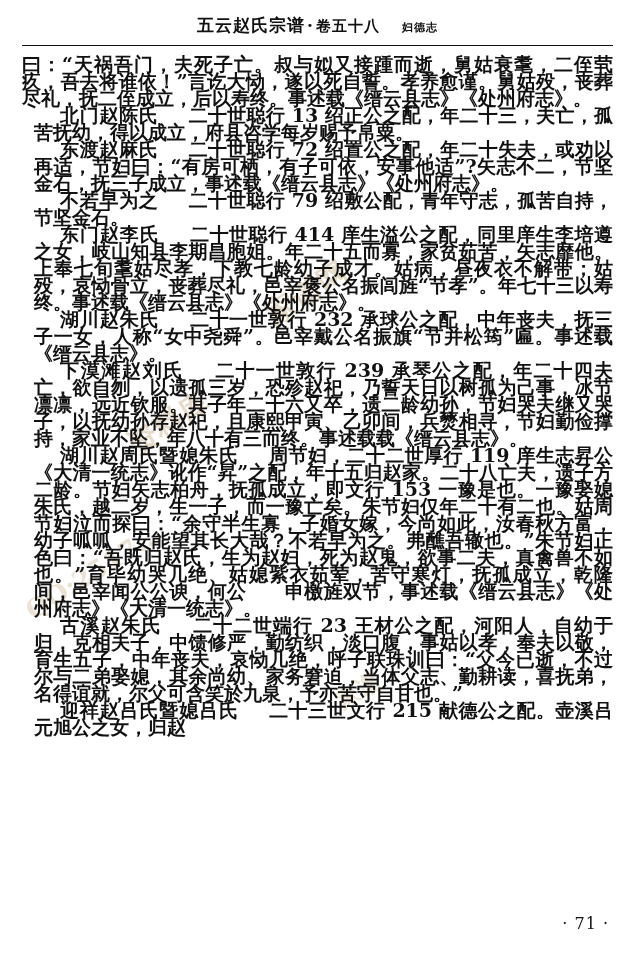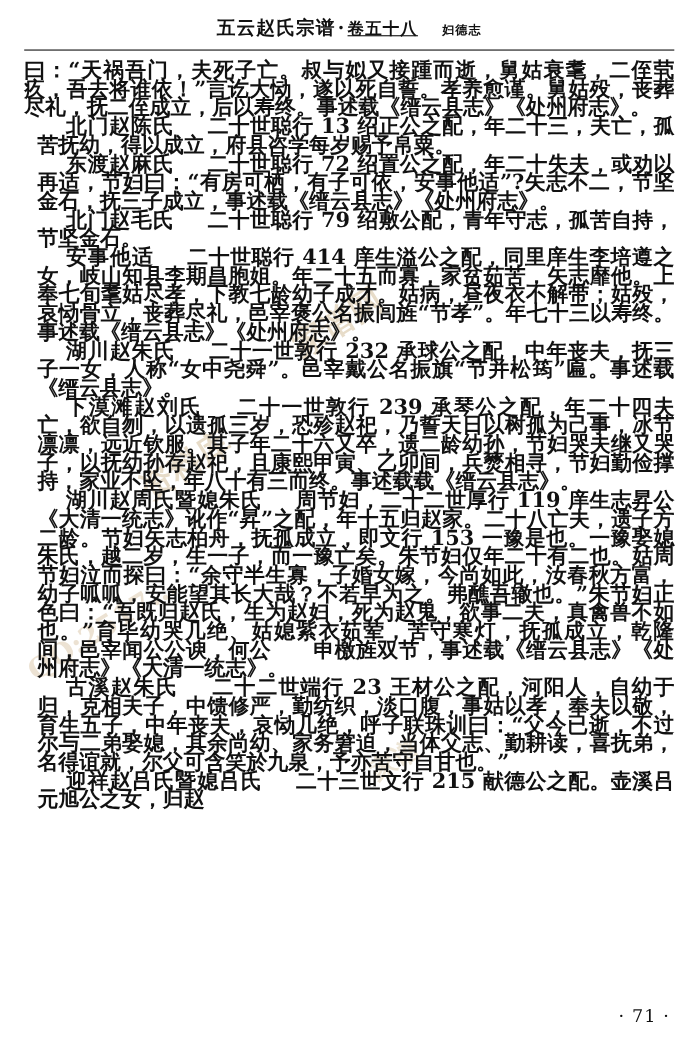--- a/index.html
+++ b/index.html
@@ -30,21 +30,20 @@
     letter-spacing: 1px;
     padding-bottom: 6px;
   }
   .header .sep {
     font-weight: bold;
     padding: 0 2px;
   }
   .header .vol {
     font-size: 15px;
     font-weight: bold;
-    text-decoration: underline;
   }
   .header .cat {
     font-size: 11px;
     font-weight: bold;
     padding-left: 22px;
   }
   .rule {
     border-bottom: 1.6px solid #111;
     margin: 2px 0 10px 0;
   }
@@ -124,24 +123,24 @@
   </div>
   <div class="rule"></div>
 
   <div class="body">
     <p class="para"><span>曰：“天祸吾门，夫死子亡。叔与姒又接踵而逝，舅姑衰耄，二侄茕疚，吾去将谁依！”言讫大恸，遂以死自誓。孝养愈谨。舅姑殁，丧葬尽礼，抚二侄成立，后以寿终。事述载《缙云县志》《处州府志》。</span></p>
 
     <p class="para indent1"><span class="name">北门赵陈氏</span><span class="gap"></span><span>二十世聪行 13 绍正公之配，年二十三，夫亡，孤苦抚幼，得以成立，府县咨学每岁赐予帛粟。</span></p>
 
     <p class="para indent1"><span class="name">东渡赵麻氏</span><span class="gap"></span><span>二十世聪行 72 绍置公之配，年二十失夫，或劝以再适，节妇曰：“有房可栖，有子可依，安事他适”?矢志不二，节坚金石，抚三子成立，事述载《缙云县志》《处州府志》。</span></p>
 
-    <p class="para indent1"><span class="name">北门赵毛氏</span><span class="gap"></span><span>二十世聪行 79 绍敷公配，青年守志，孤苦自持，节坚金石。</span></p>
+    <p class="para indent1"><span class="name">不若早为之</span><span class="gap"></span><span>二十世聪行 79 绍敷公配，青年守志，孤苦自持，节坚金石。</span></p>
 
 
-    <p class="para indent1"><span class="name">安事他适</span><span class="gap"></span><span>二十世聪行 414 庠生溢公之配，同里庠生李培遵之女，岐山知县李期昌胞姐。年二十五而寡，家贫茹苦，矢志靡他。上奉七旬耄姑尽孝，下教七龄幼子成才。姑病，昼夜衣不解带；姑殁，哀恸骨立，丧葬尽礼，邑宰褒公名振闾旌“节孝”。年七十三以寿终。事述载《缙云县志》《处州府志》。</span></p>
+    <p class="para indent1"><span class="name">东门赵李氏</span><span class="gap"></span><span>二十世聪行 414 庠生溢公之配，同里庠生李培遵之女，岐山知县李期昌胞姐。年二十五而寡，家贫茹苦，矢志靡他。上奉七旬耄姑尽孝，下教七龄幼子成才。姑病，昼夜衣不解带；姑殁，哀恸骨立，丧葬尽礼，邑宰褒公名振闾旌“节孝”。年七十三以寿终。事述载《缙云县志》《处州府志》。</span></p>
 
 
     <p class="para indent1"><span class="name">湖川赵朱氏</span><span class="gap"></span><span>二十一世敦行 232 承球公之配，中年丧夫，抚三子一女，人称“女中尧舜”。邑宰戴公名振旗“节并松筠”匾。事述载《缙云县志》。</span></p>
 
     <p class="para indent1"><span class="name">下漠滩赵刘氏</span><span class="gap"></span><span>二十一世敦行 239 承琴公之配，年二十四夫亡，欲自刎，以遗孤三岁，恐殄赵祀，乃誓天日以树孤为己事，冰节凛凛，远近钦服。其子年二十六又卒，遗二龄幼孙，节妇哭夫继又哭子，以抚幼孙存赵祀，且康熙甲寅、乙卯间，兵燹相寻，节妇勤俭撑持，家业不坠，年八十有三而终。事述载载《缙云县志》。</span></p>
 
     <p class="para indent1"><span class="name">湖川赵周氏暨媳朱氏</span><span class="gap"></span><span>周节妇，二十二世厚行 119 庠生志昇公《大清一统志》讹作“昇”之配，年十五归赵家。二十八亡夫，遗子方二龄。节妇矢志柏舟，抚孤成立，即文行 153 一豫是也。一豫娶媳朱氏，越二岁，生一子，而一豫亡矣。朱节妇仅年二十有二也。姑周节妇泣而探曰：“余守半生寡，子婚女嫁，今尚如此，汝春秋方富，幼子呱呱，安能望其长大哉？不若早为之。弗醮吾辙也。”朱节妇正色曰：“吾既归赵氏，生为赵妇，死为赵鬼，欲事二夫，真禽兽不如也。”育毕幼哭几绝、姑媳紫衣茹荤，苦守寒灯，抚孤成立，乾隆间，邑宰闻公公谀，何公　　申檄旌双节，事述载《缙云县志》《处州府志》《大清一统志》。</span></p>
 
     <p class="para indent1"><span class="name">古溪赵朱氏</span><span class="gap"></span><span>二十二世端行 23 王材公之配，河阳人，自幼于归，克相夫子，中馈修严，勤纺织，淡口腹，事姑以孝，奉夫以敬，育生五子，中年丧夫，哀恸几绝，呼子联珠训曰：“父今已逝，不过尔与二弟娶媳，其余尚幼、家务窘迫，当体父志、勤耕读，喜抚弟，名得谊就，尔父可含笑於九泉，予亦苦守自甘也。”</span></p>
 

